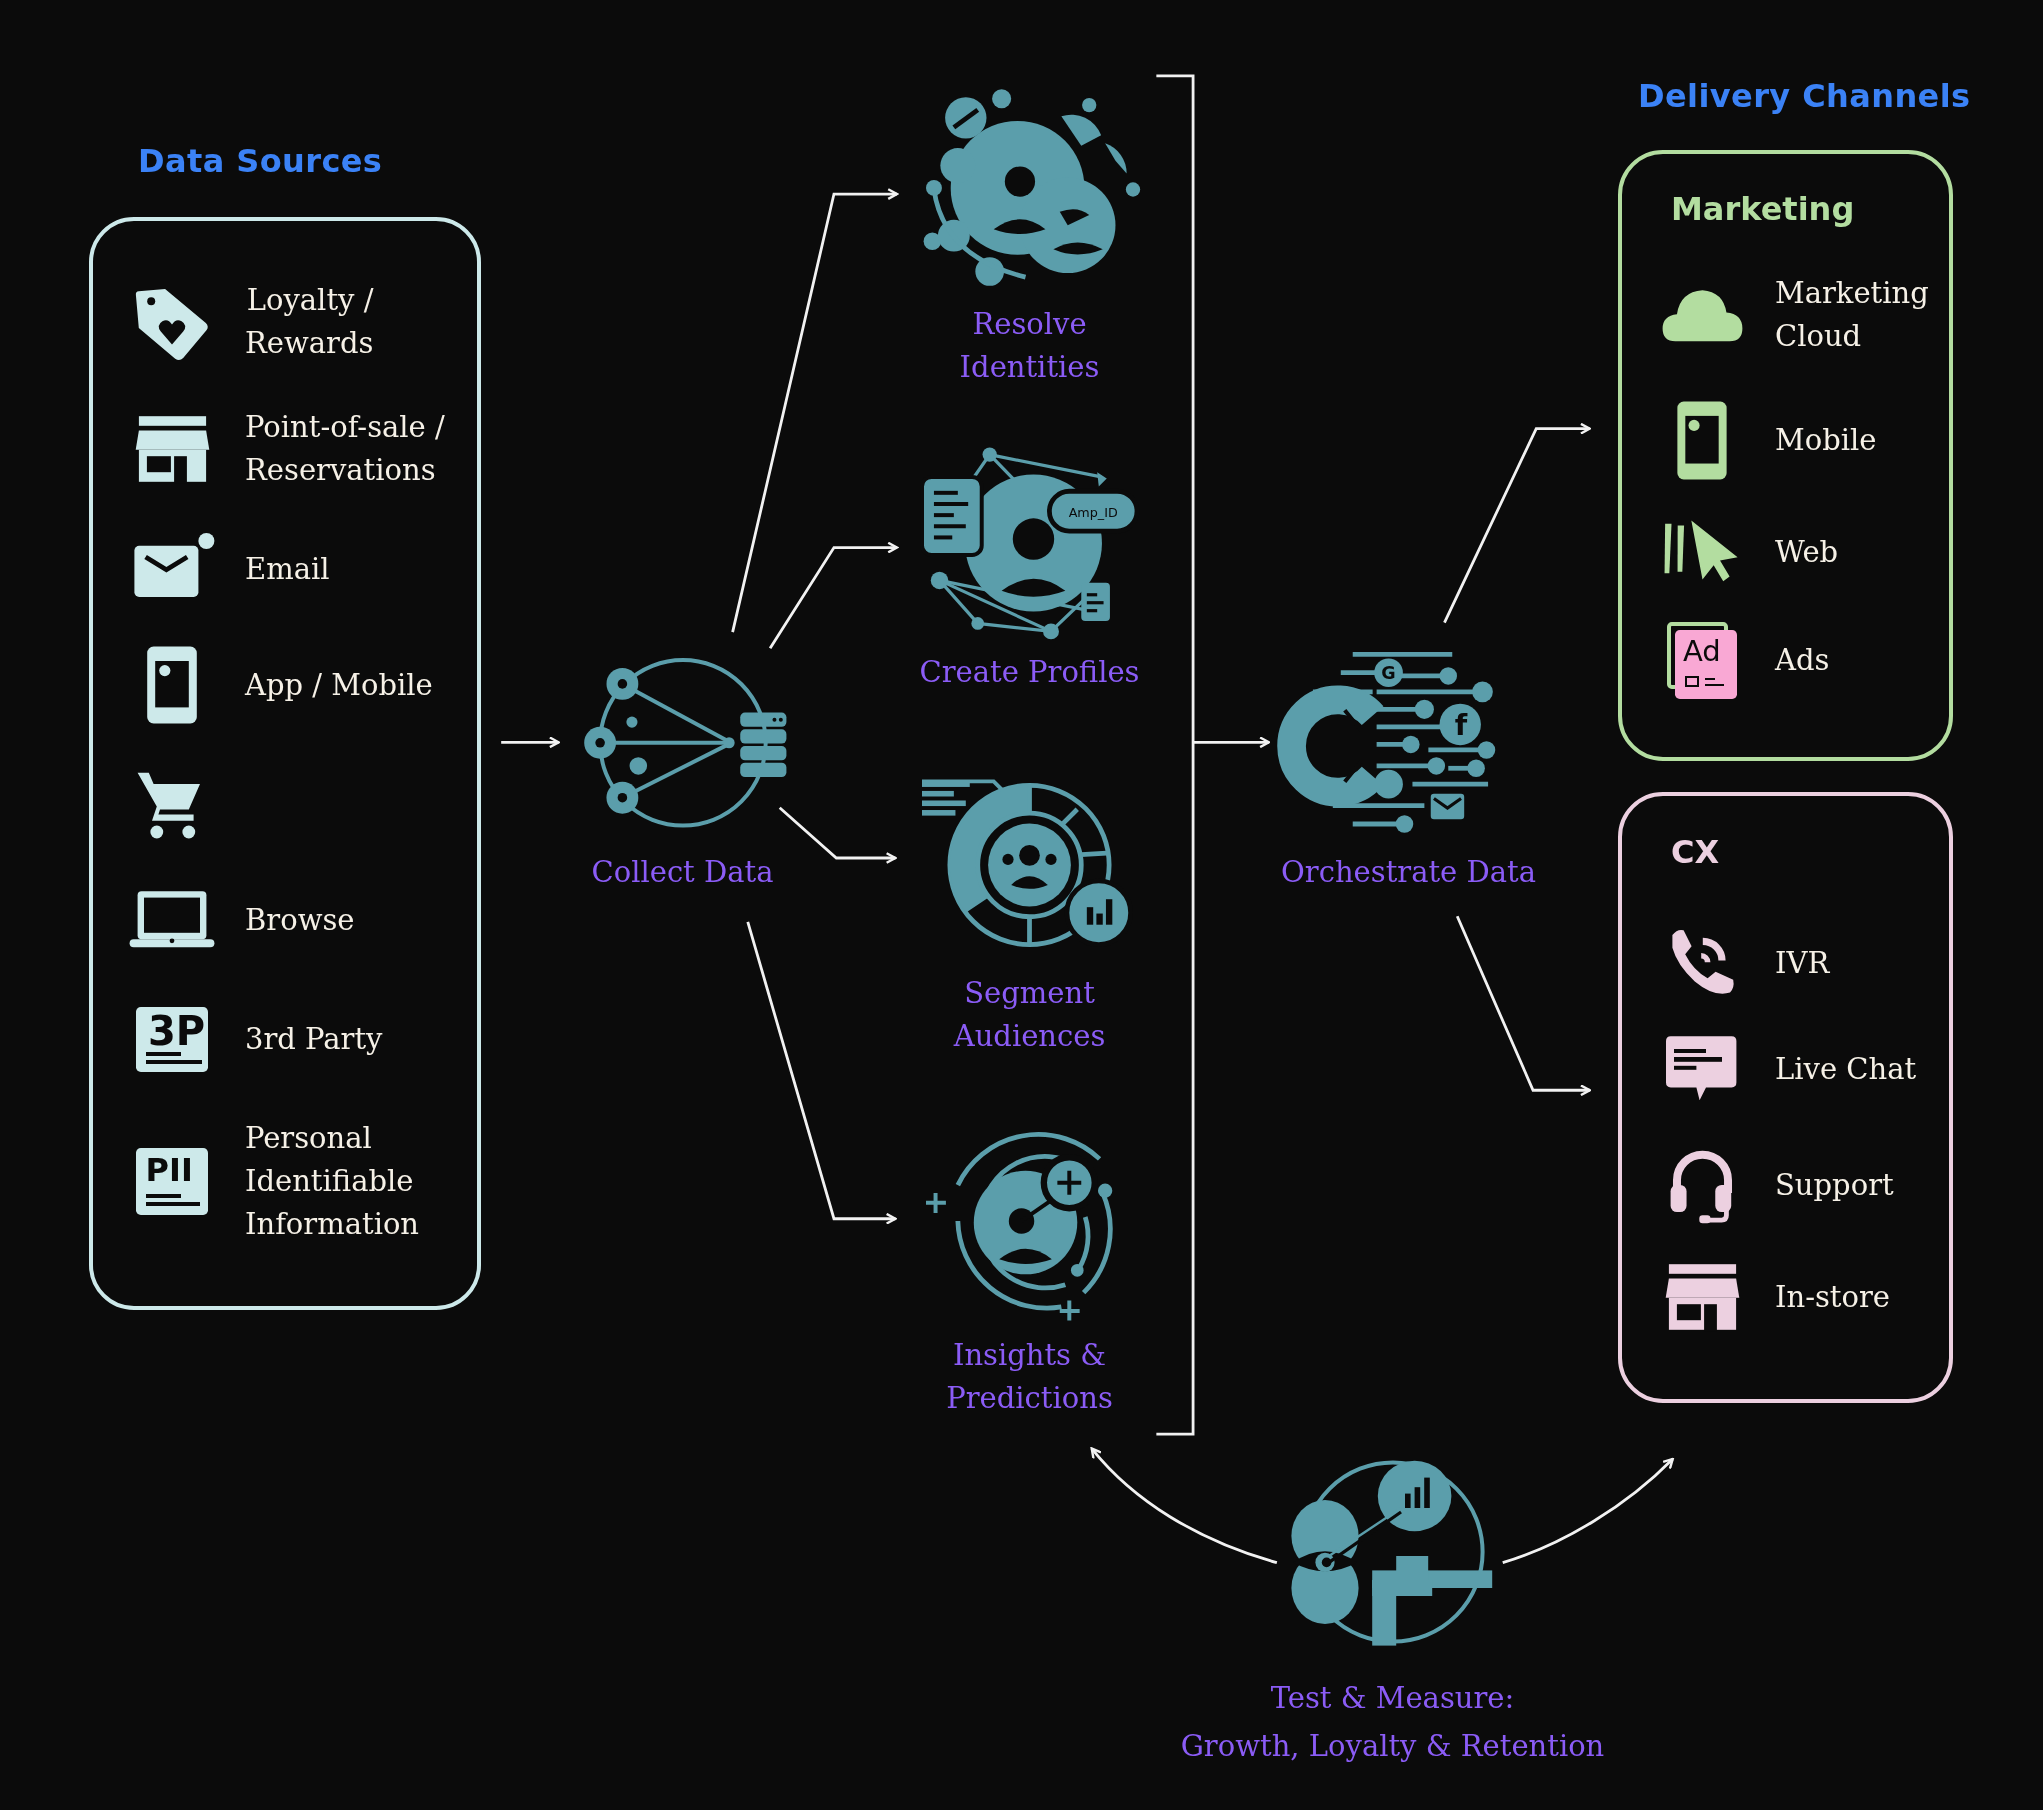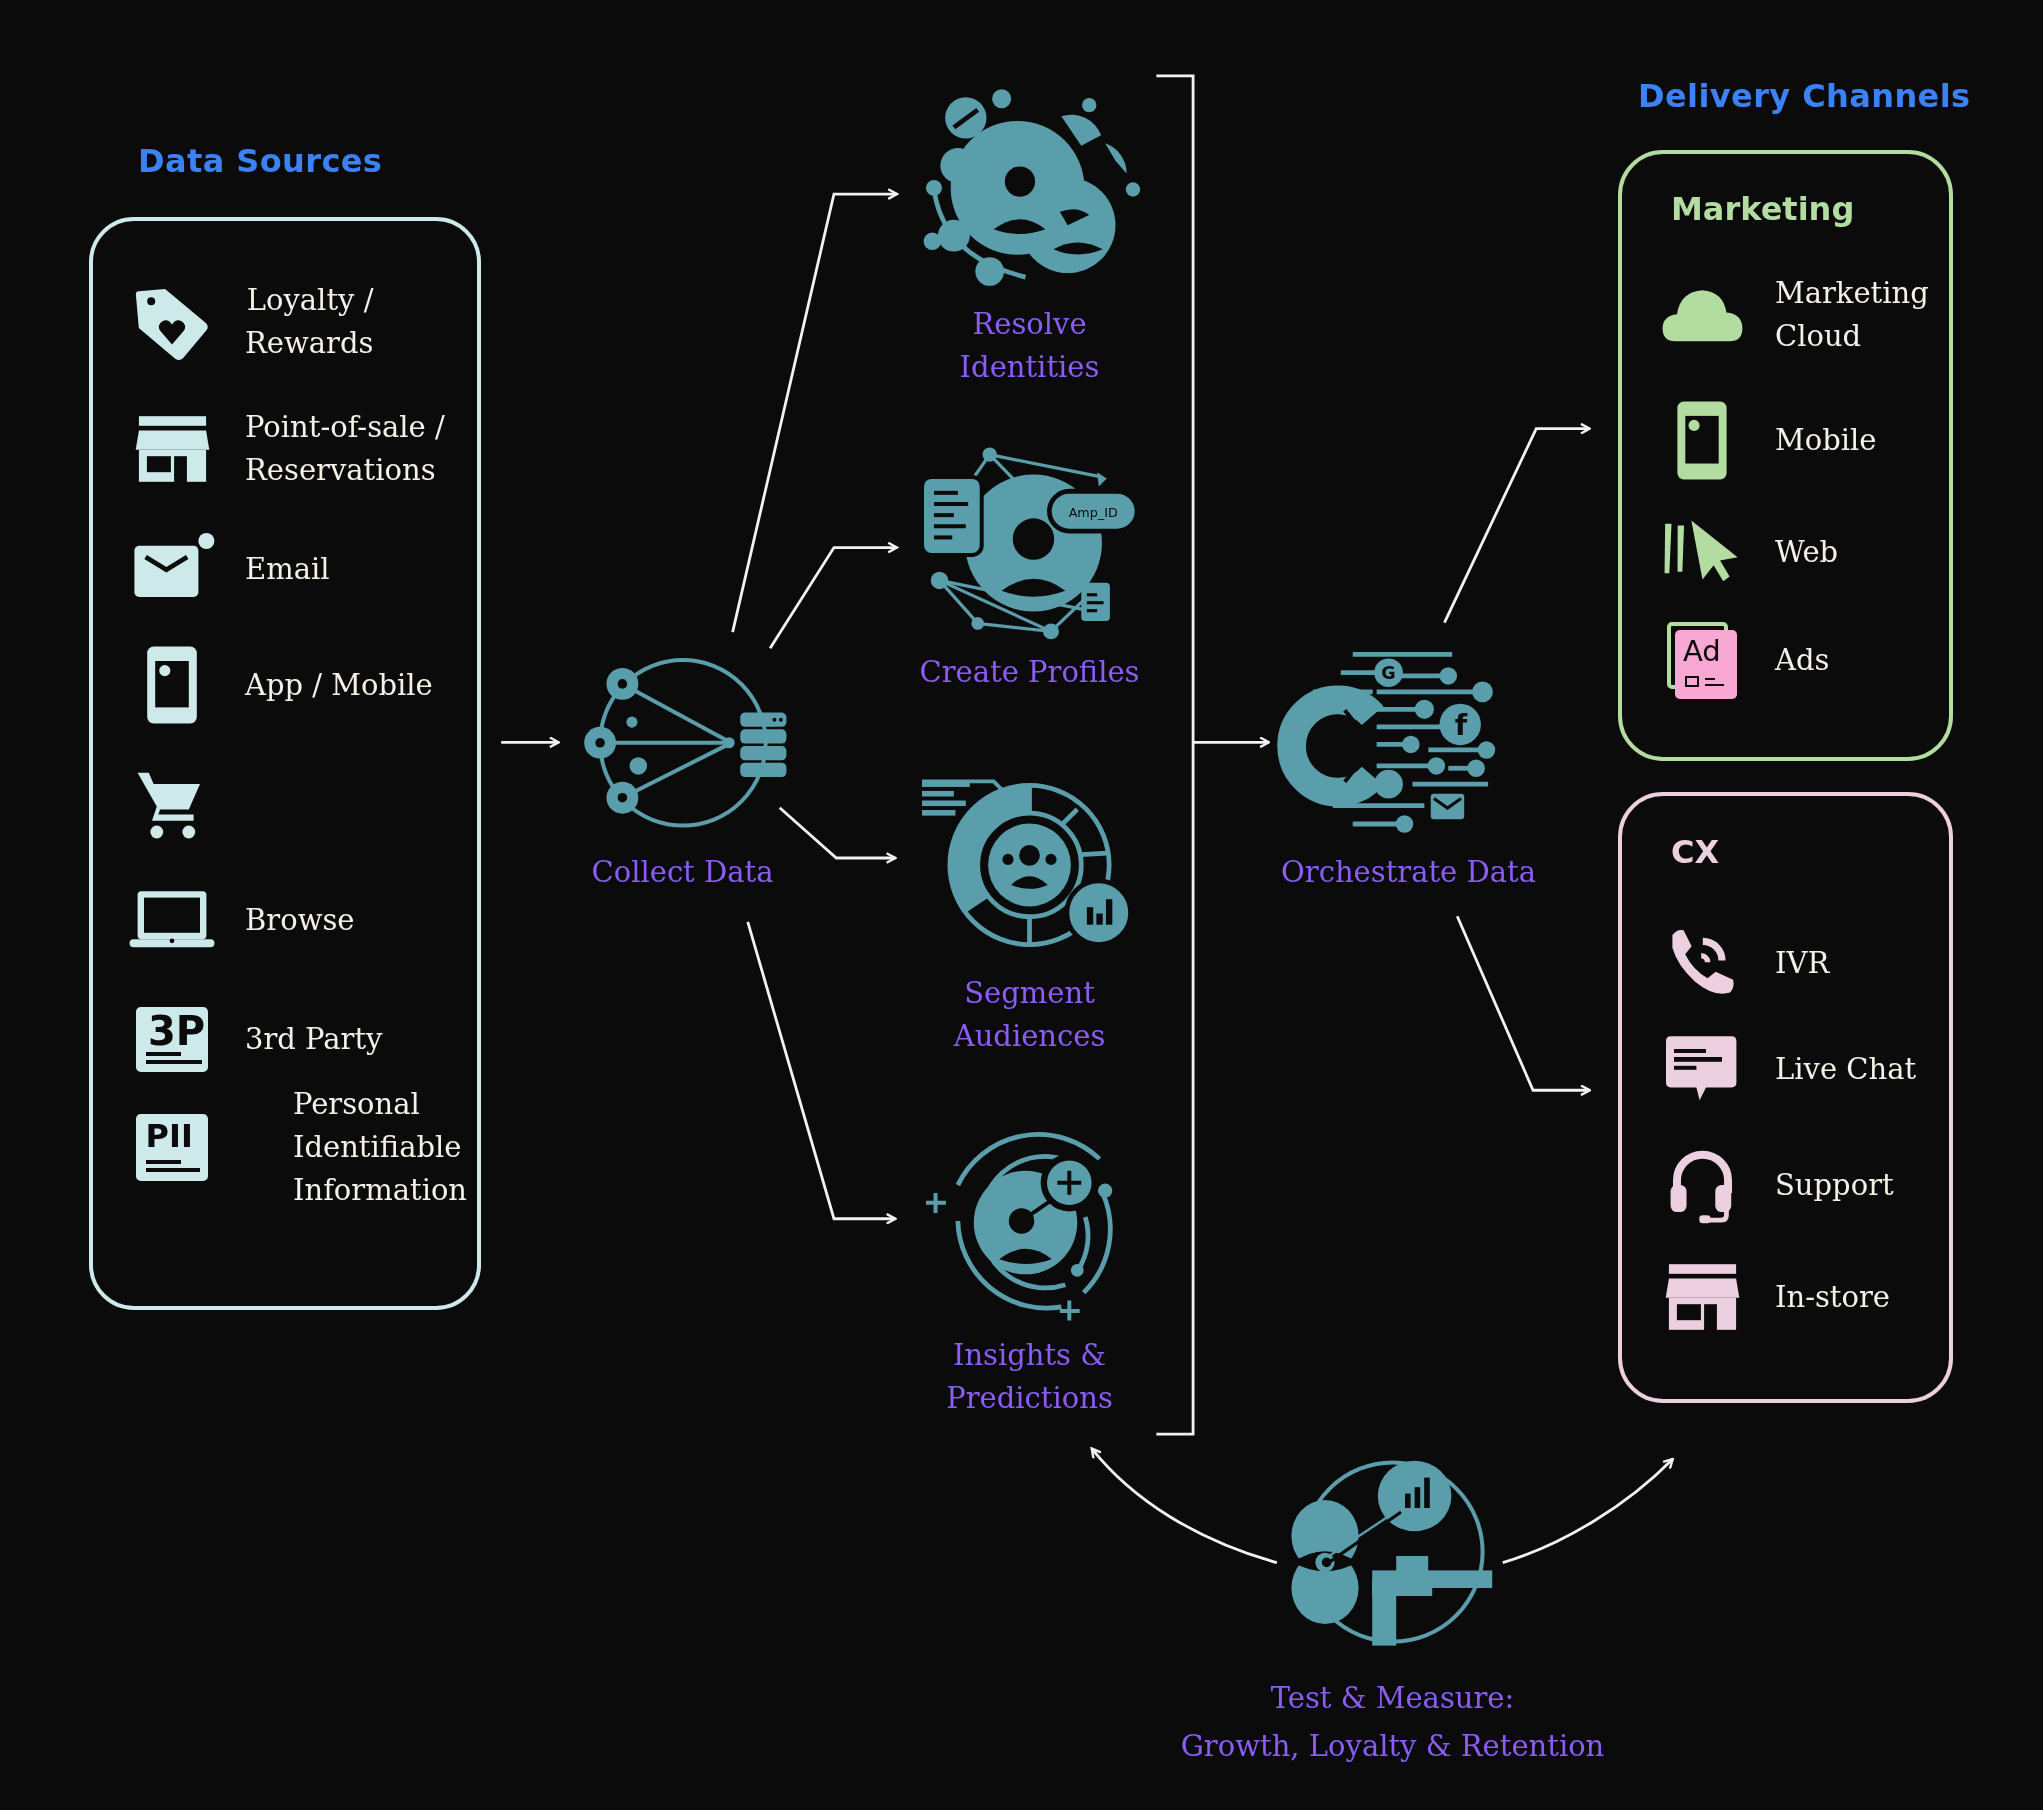--- a/index.html
+++ b/index.html
@@ -118,21 +118,21 @@
   <div class="ico">
     <div style="position:relative;width:72px;height:65px;background:#cde9ea;border-radius:4.8px;">
       <span style="position:absolute;left:12px;top:1.6px;font-family:'DejaVu Sans',sans-serif;font-weight:bold;font-size:40px;color:#0b0b0b;">3P</span>
       <div style="position:absolute;left:9.6px;top:45px;width:35px;height:4px;background:#0b0b0b;"></div>
       <div style="position:absolute;left:9.6px;top:53px;width:56px;height:4px;background:#0b0b0b;"></div>
     </div>
   </div>
   <div class="lbl">3rd Party</div>
 </div>
 
-<div class="item" style="left:128px;top:1083px;gap:48px;">
+<div class="item" style="left:128px;top:1117px;">
   <div class="ico">
     <div style="position:relative;width:72px;height:67px;background:#cde9ea;border-radius:4.8px;">
       <span style="position:absolute;left:9.6px;top:3.2px;font-family:'DejaVu Sans',sans-serif;font-weight:bold;font-size:32px;color:#0b0b0b;">PII</span>
       <div style="position:absolute;left:9.6px;top:46px;width:35px;height:4px;background:#0b0b0b;"></div>
       <div style="position:absolute;left:9.6px;top:54px;width:54px;height:4px;background:#0b0b0b;"></div>
     </div>
   </div>
   <div class="lbl">Personal
 Identifiable
 Information</div>

